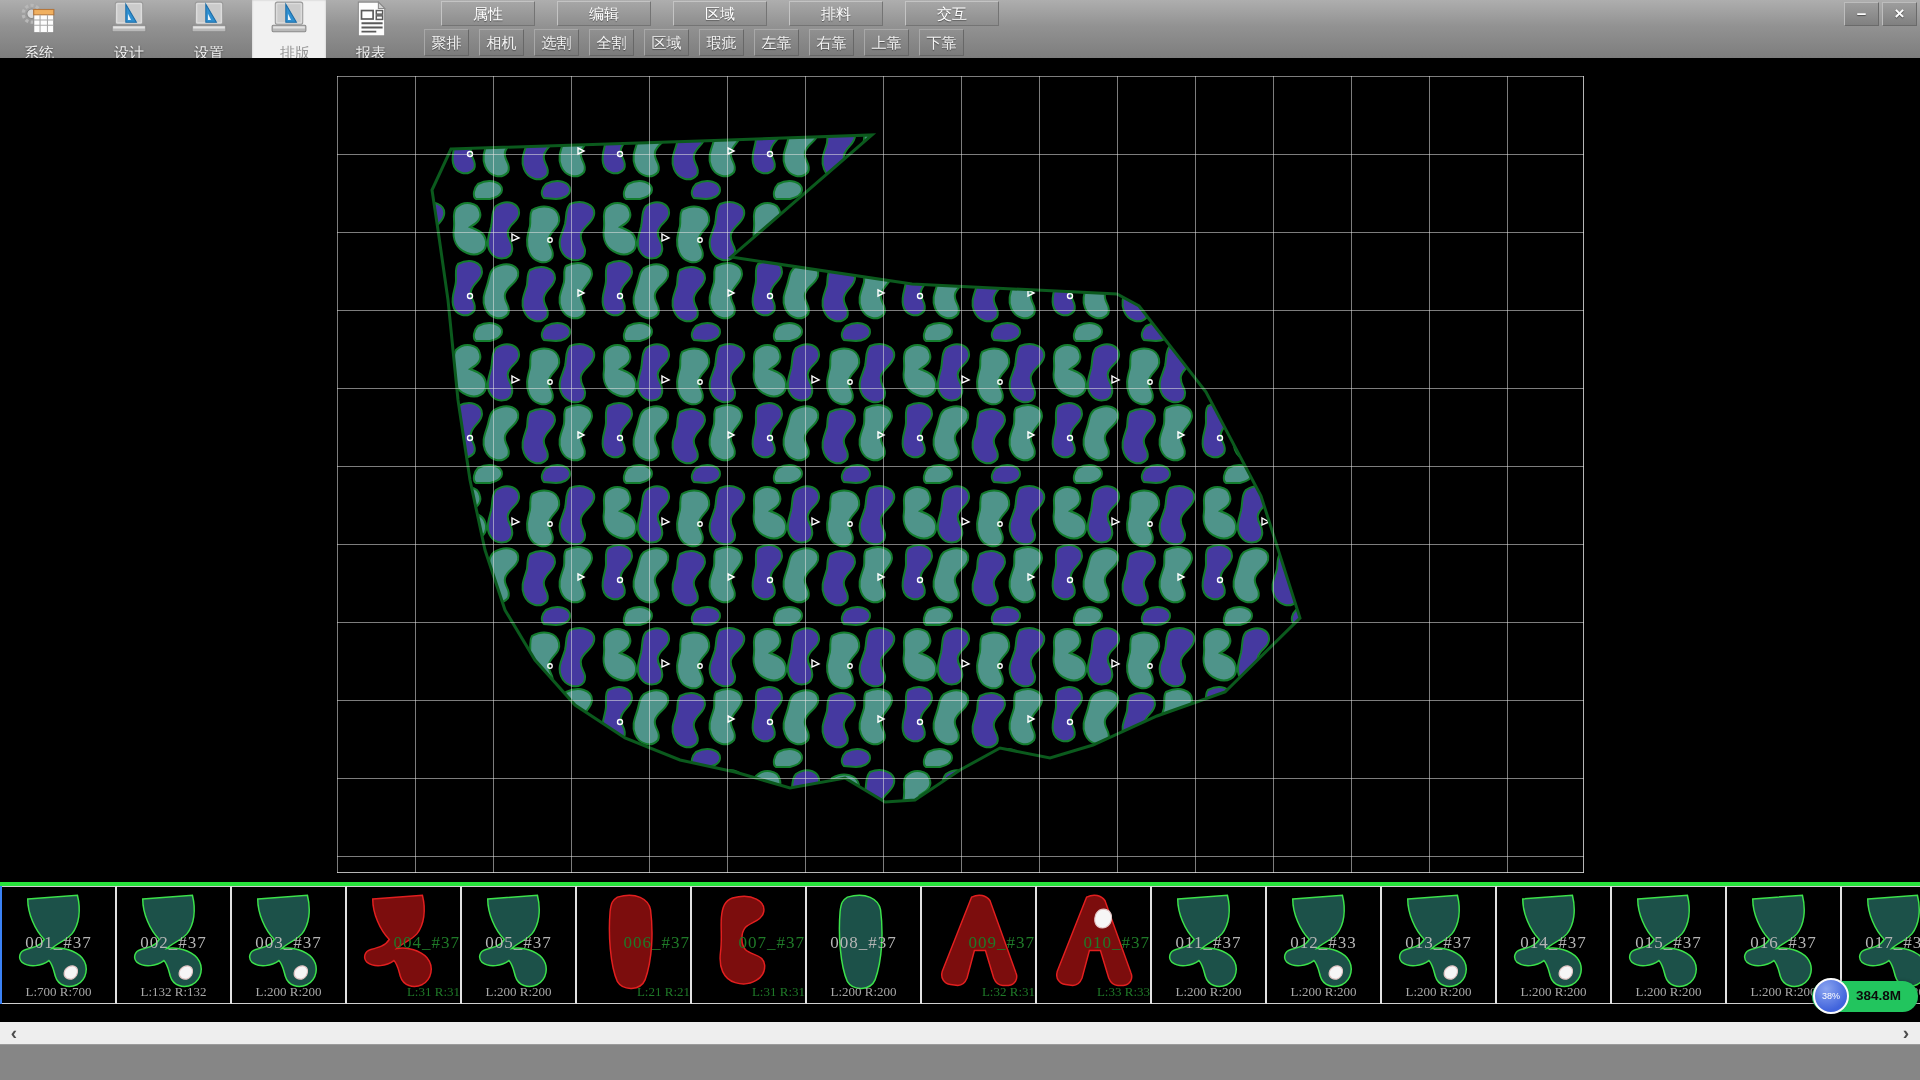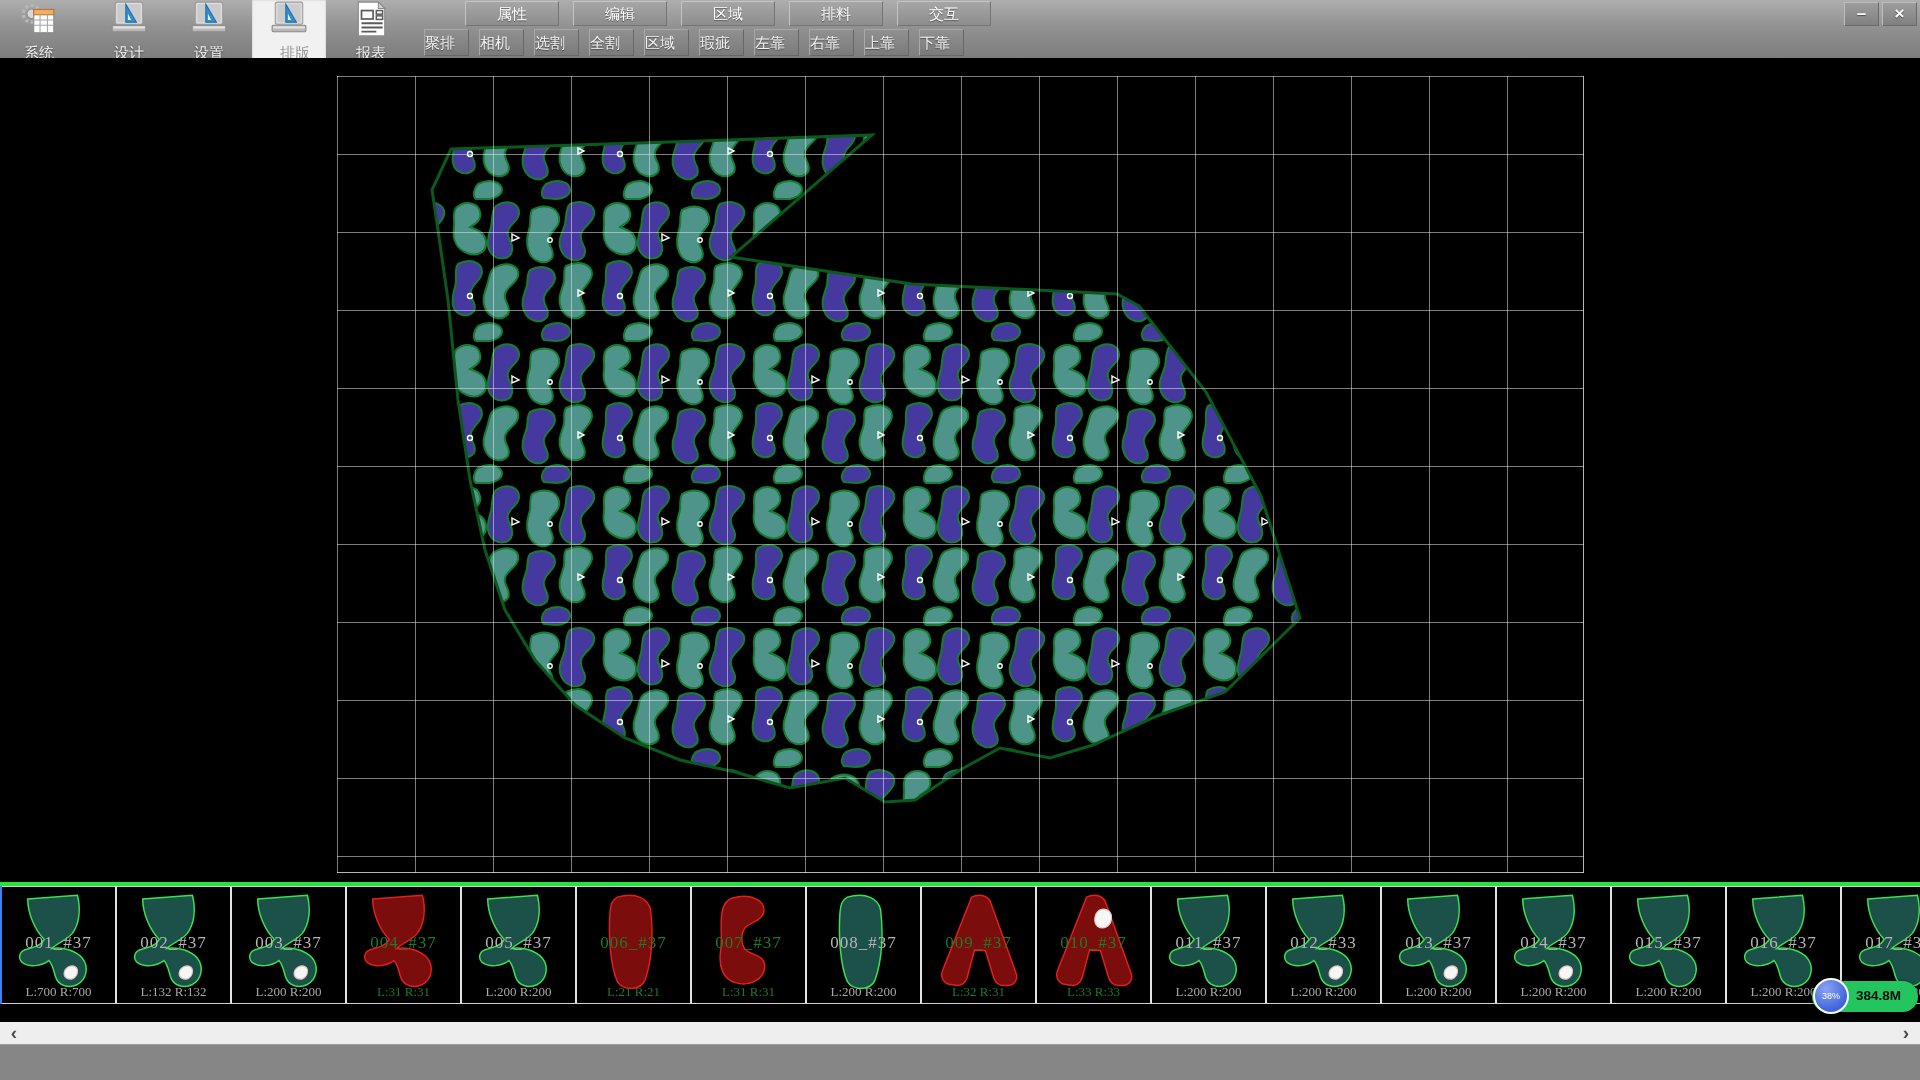--- a/index.html
+++ b/index.html
@@ -8,26 +8,26 @@
   
   .toolbar { position:absolute; top:0; left:0; width:1920px; height:58px;
              background:linear-gradient(#aeaeae,#929292 45%,#7d7d7d); }
   .bigbtn { position:absolute; top:0; height:62px; width:74px; display:flex; flex-direction:column;
             align-items:center; justify-content:space-between; padding-bottom:1px; cursor:default; }
   .bigbtn .blabel { font-size:15px; color:#f2f2f2; text-shadow:0 1px 2px rgba(0,0,0,.55); line-height:17px; }
   .bigbtn.selected { background:#f1f1f1; box-shadow:inset 0 0 2px #bbb; }
   .bigbtn.selected .blabel { color:#969696; text-shadow:none;margin-left:12px; }
   .bigbtn .icon { width:40px; height:38px; display:flex; align-items:center; justify-content:center; }
 
-  .tabs { position:absolute; left:437px; top:1px; display:flex; gap:14px;padding-left:28px; }
+  .tabs { position:absolute; left:413px; top:1px; display:flex; gap:22px;padding-left:28px; }
   .tab { width:94px; height:25px; line-height:23px; text-align:center; color:#fff; font-size:15px;
          background:linear-gradient(#a6a6a6,#8d8d8d); border:1px solid;
          border-color:#c4c4c4 #747474 #747474 #c4c4c4; text-shadow:0 1px 1px rgba(0,0,0,.45); }
   .tools { position:absolute; left:424px; top:29px; display:flex; gap:10px; }
-  .tool { width:45px; height:27px; line-height:25px; text-align:left; color:#f3f3f3; font-size:15px;
+  .tool { width:45px; height:27px; line-height:25px; text-align:center; color:#f3f3f3; font-size:15px;
           background:linear-gradient(#909090,#7b7b7b); border:1px solid;
           border-color:#a8a8a8 #676767 #676767 #a8a8a8; text-shadow:0 1px 1px rgba(0,0,0,.45); }
 
   .winbtns { position:absolute; right:3px; top:2px; display:flex; gap:3px; }
   .winbtn { width:35px; height:24px; background:linear-gradient(#9d9d9d,#808080); border:1px solid;
             border-color:#bdbdbd #6a6a6a #6a6a6a #bdbdbd; color:#fff; font-size:17px; font-weight:bold;
             text-align:center; line-height:21px; text-shadow:0 1px 1px #4e4e4e; }
 
   
   .canvas { position:absolute; top:58px; left:0; width:1920px; height:824px; background:#000; }
@@ -42,21 +42,21 @@
   .thumbstrip { position:absolute; top:882px; left:0; width:1920px; height:124px; background:#000; }
   .green-line { height:4px; background:#27e23b; }
   .thumbs { display:flex; height:118px; overflow:hidden; border-left:2px solid #3b82f6; }
   .cell { position:relative; flex:0 0 115px; border-right:2px solid #e2e2e2; border-top:1px solid #cfcfcf;
           border-bottom:1px solid #cfcfcf; background:#000; }
   .cell svg { position:absolute; left:11px; top:3px; }
   .cell .plabel { position:absolute; top:46px; left:0; width:100%; text-align:center;
                   font-family:"Liberation Serif",serif; font-size:17px; letter-spacing:1px; color:#b5b5b5; }
   .cell .plr { position:absolute; bottom:3px; left:0; width:100%; text-align:center;
                font-family:"Liberation Serif",serif; font-size:13px; color:#a8a8a8; }
-  .cell.red .plabel, .cell.red .plr { color:#1f7a28; }
+  .cell.red .plabel, .cell.red .plr { color:#1f7a28;text-align:right; }
   .shape-teal { fill:#1c5149; stroke:#3ce24b; stroke-width:1.6; }
   .shape-red  { fill:#7c0d0d; stroke:#e21f1f; stroke-width:1.6; }
   .hole { fill:#f6f6f6; stroke:#e3c4c4; stroke-width:1.2; }
 
   
   .hscroll { position:absolute; top:1022px; left:0; width:1920px; height:22px; background:#eeeeee; }
   .hs-arrow { position:absolute; top:0; width:24px; height:22px; color:#4d4d4d; font-size:19px;
               font-weight:bold; line-height:21px; text-align:center; }
   .hs-arrow.left { left:2px; } .hs-arrow.right { right:2px; }
   .statusbar { position:absolute; top:1044px; left:0; width:1920px; height:36px; background:#868686;

